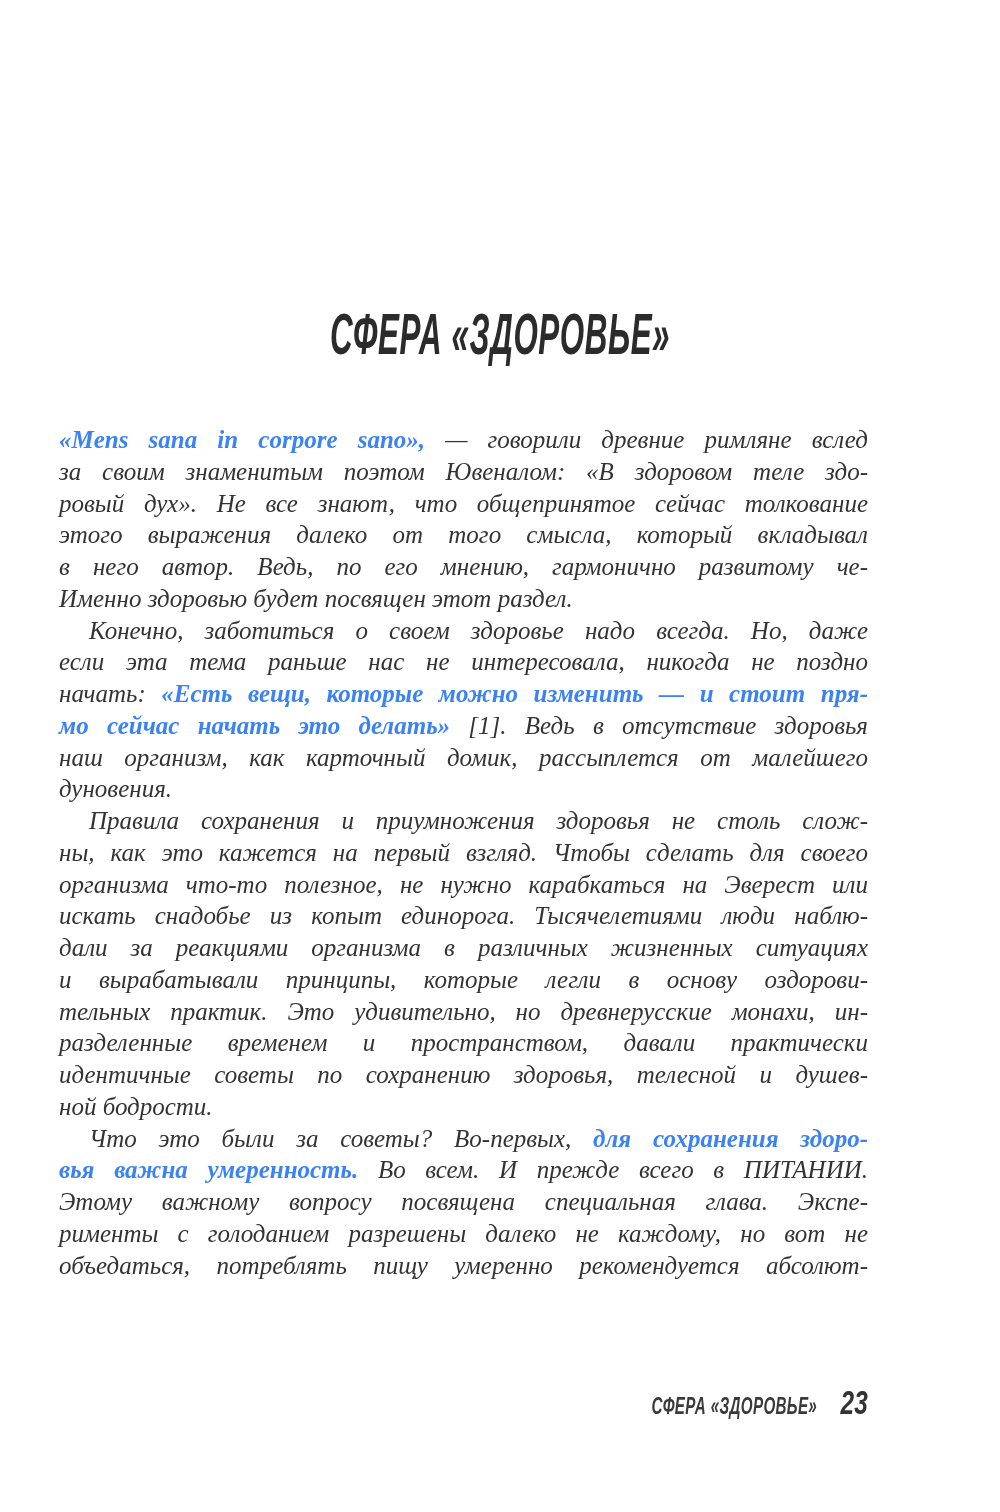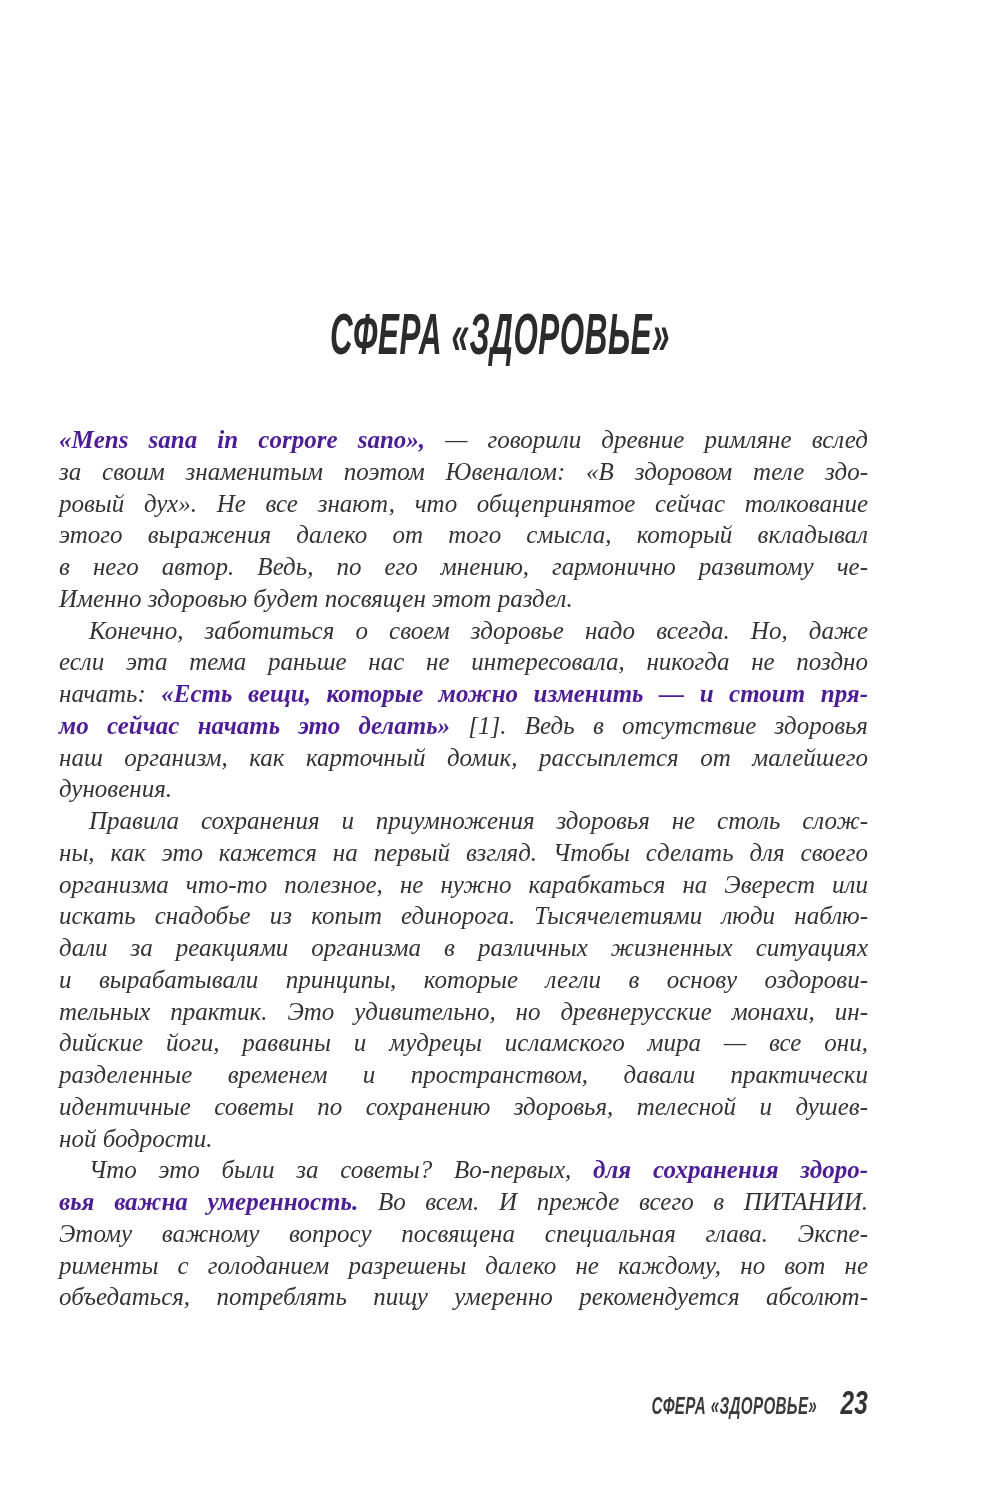--- a/index.html
+++ b/index.html
@@ -39,21 +39,21 @@
     height:31.75px;
     white-space:normal;
     overflow:visible;
   }
   .line.just{
     text-align:justify;
     text-align-last:justify;
     text-justify:inter-word;
   }
   .line.ind{padding-left:30px;}
-  .b{font-weight:bold;color:#4c1d95;}
+  .b{font-weight:bold;color:#3b82f6;}
   
   .footer{
     position:absolute;
     top:1386px;
     right:132px;
     display:flex;
     align-items:baseline;
     gap:14px;
     font-family:"Liberation Sans", sans-serif;
     font-weight:bold;
@@ -100,21 +100,20 @@
         <div class="line"><span>дуновения.</span></div>
       </div>
       <div class="para">
         <div class="line just ind"><span>Правила сохранения и приумножения здоровья не столь слож-</span></div>
         <div class="line just"><span>ны, как это кажется на первый взгляд. Чтобы сделать для своего</span></div>
         <div class="line just"><span>организма что-то полезное, не нужно карабкаться на Эверест или</span></div>
         <div class="line just"><span>искать снадобье из копыт единорога. Тысячелетиями люди наблю-</span></div>
         <div class="line just"><span>дали за реакциями организма в различных жизненных ситуациях</span></div>
         <div class="line just"><span>и вырабатывали принципы, которые легли в основу оздорови-</span></div>
         <div class="line just"><span>тельных практик. Это удивительно, но древнерусские монахи, ин-</span></div>
-        <div class="line just"><span>дийские йоги, раввины и мудрецы исламского мира — все они,</span></div>
         <div class="line just"><span>разделенные временем и пространством, давали практически</span></div>
         <div class="line just"><span>идентичные советы по сохранению здоровья, телесной и душев-</span></div>
         <div class="line"><span>ной бодрости.</span></div>
       </div>
       <div class="para">
         <div class="line just ind"><span>Что это были за советы? Во-первых, </span><span class="b">для сохранения здоро-</span></div>
         <div class="line just"><span class="b">вья важна умеренность.</span><span> Во всем. И прежде всего в ПИТАНИИ.</span></div>
         <div class="line just"><span>Этому важному вопросу посвящена специальная глава. Экспе-</span></div>
         <div class="line just"><span>рименты с голоданием разрешены далеко не каждому, но вот не</span></div>
         <div class="line just"><span>объедаться, потреблять пищу умеренно рекомендуется абсолют-</span></div>

